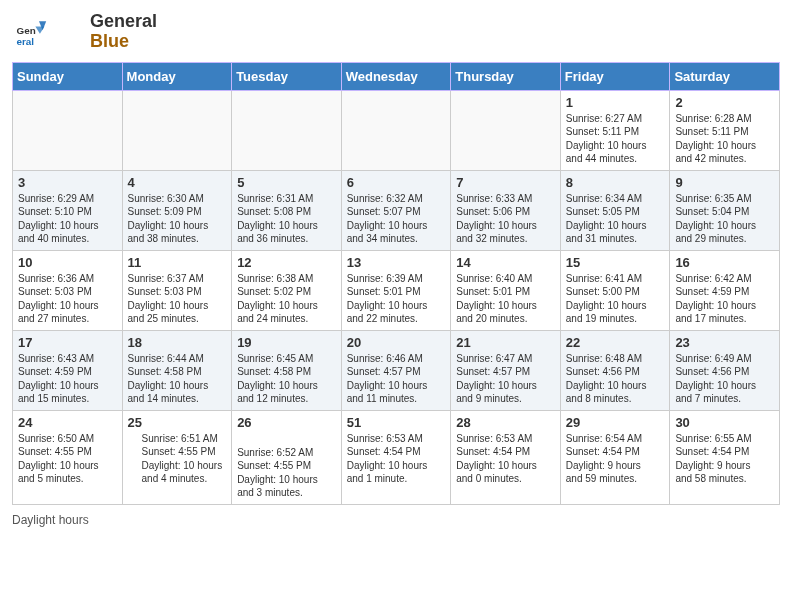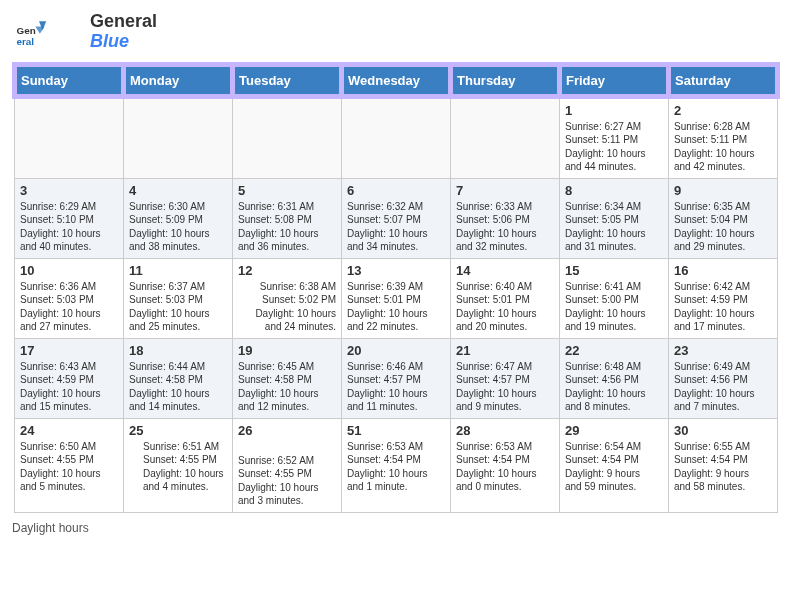--- a/index.html
+++ b/index.html
@@ -22,21 +22,21 @@
     }
     .logo-text {
       display: flex;
       flex-direction: column;
       font-size: 18px;
       font-weight: bold;
       line-height: 1.1;
       margin-left: 40px;
     }
     .logo-text .general { color: #333; }
-    .logo-text .blue { color: #3b82f6; font-style: italic; }
+    .logo-text .blue { color: #a16207; }
     .logo-icon {
       width: 36px;
       height: 36px;
       margin-right: 2px;
     }
     .title-block {
       text-align: right;
     }
     .month-title {
       font-size: 32px;
@@ -52,21 +52,21 @@
       border-collapse: collapse;
       table-layout: fixed;
     }
     thead th {
       background: #3a7fc1;
       color: #fff;
       font-size: 13px;
       font-weight: bold;
       padding: 6px 4px;
       text-align: left;
-      border: 5px solid #c4b5fd;
+      border: 1px solid #c4b5fd;
     }
     tbody td {
       border: 1px solid #ccc;
       vertical-align: top;
       padding: 4px 5px;
       font-size: 10.5px;
       color: #333;
       height: 80px;
     }
     tbody tr:nth-child(odd) td {
@@ -209,21 +209,21 @@
         </td>
         <td>
           <span class="day-number">11</span>
           <div class="day-info" style="white-space: pre-line;">Sunrise: 6:37 AM
 Sunset: 5:03 PM
 Daylight: 10 hours
 and 25 minutes.</div>
         </td>
         <td>
           <span class="day-number">12</span>
-          <div class="day-info" style="white-space: pre-line; text-align: right;">Sunrise: 6:38 AM
+          <div class="day-info" style="white-space: pre-line;">Sunrise: 6:38 AM
 Sunset: 5:02 PM
 Daylight: 10 hours
 and 24 minutes.</div>
         </td>
         <td>
           <span class="day-number">13</span>
           <div class="day-info" style="white-space: pre-line;">Sunrise: 6:39 AM
 Sunset: 5:01 PM
 Daylight: 10 hours
 and 22 minutes.</div>

